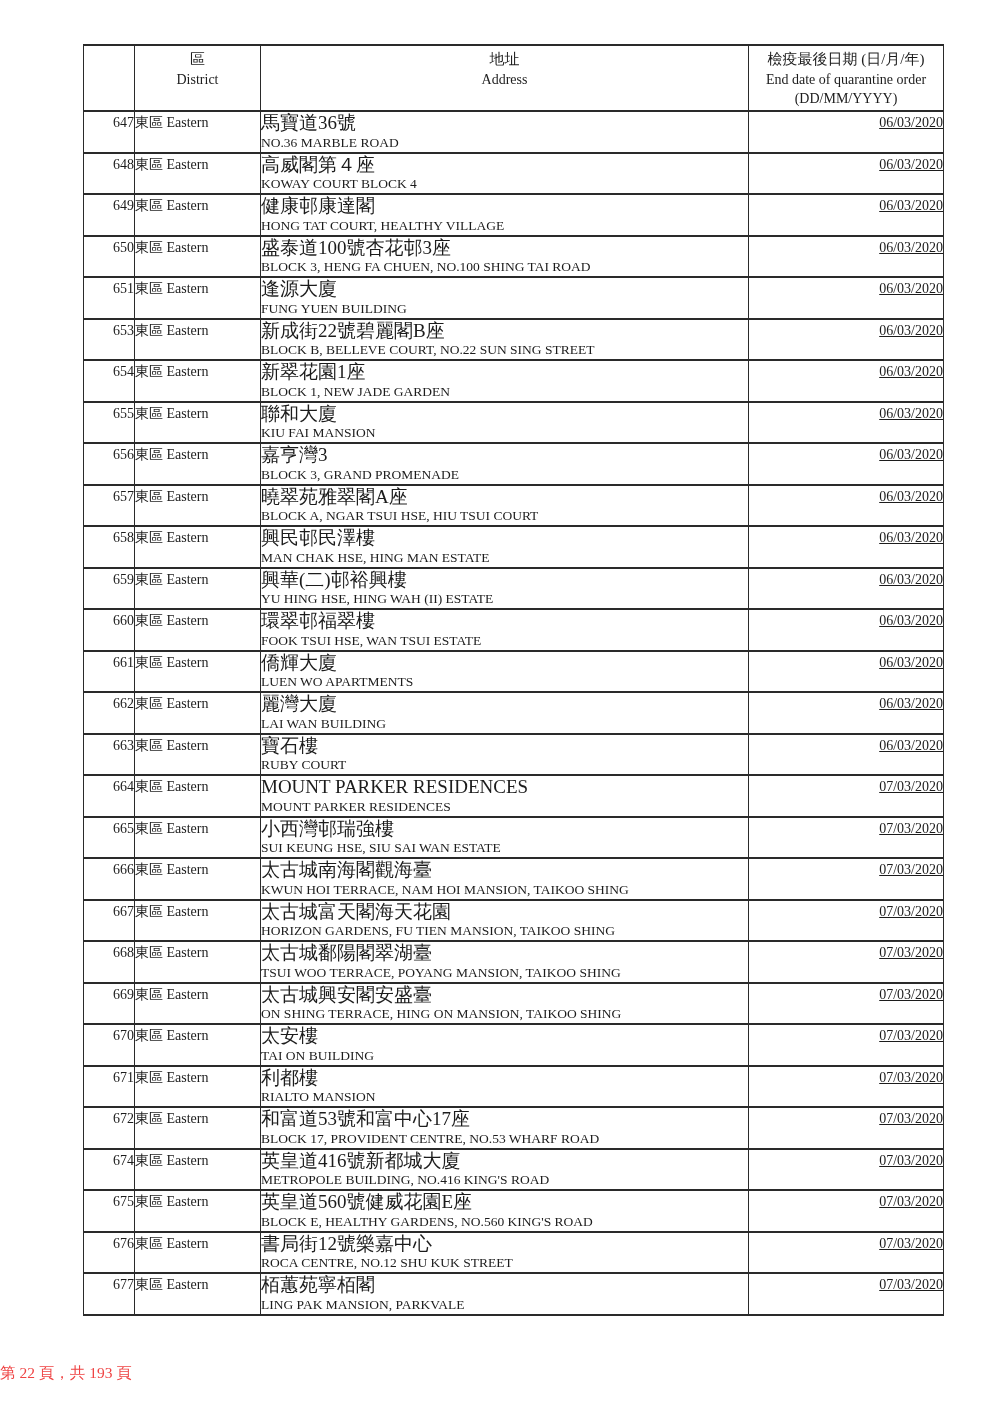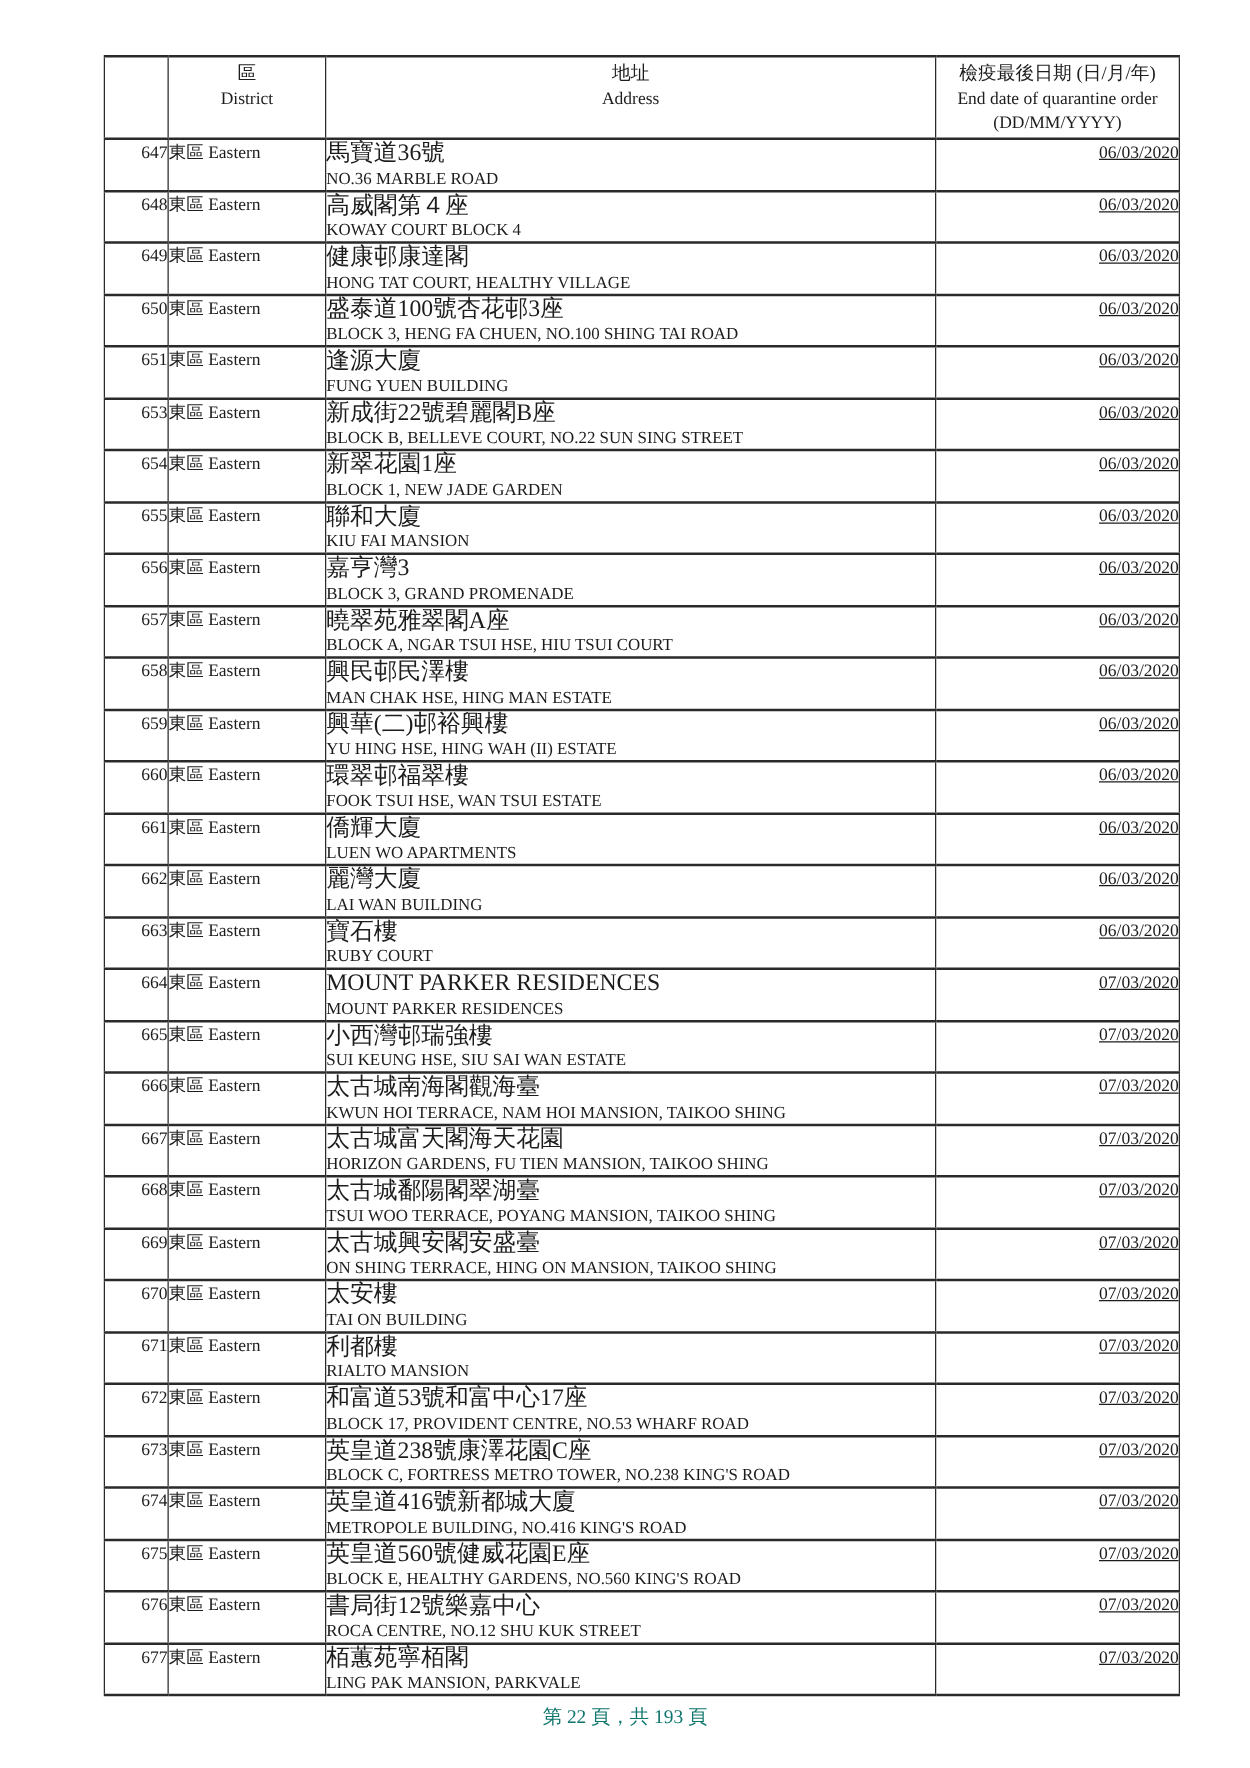--- a/index.html
+++ b/index.html
@@ -81,23 +81,23 @@
     text-align: right;
     font-size: 14px;
     padding-top: 2px;
     text-decoration: underline;
   }
   .page-footer {
     position: absolute;
     left: 0;
     top: 1363px;
     width: 100%;
-    text-align: center;
+    text-align: left;
     font-size: 15.5px;
-    color: #0f766e;
+    color: #ef4444;
   }
 </style>
 </head>
 <body>
 
 <div class="page">
 
   <table class="qtable">
     <colgroup>
       <col class="c-no">
@@ -368,29 +368,20 @@
   <tr>
     <td class="cell-no">672</td>
     <td class="cell-district">東區 Eastern</td>
     <td class="cell-address">
       <div class="addr-zh">和富道53號和富中心17座</div>
       <div class="addr-en">BLOCK 17, PROVIDENT CENTRE, NO.53 WHARF ROAD</div>
     </td>
     <td class="cell-date">07/03/2020</td>
   </tr>
 
-  <tr>
-    <td class="cell-no">673</td>
-    <td class="cell-district">東區 Eastern</td>
-    <td class="cell-address">
-      <div class="addr-zh">英皇道238號康澤花園C座</div>
-      <div class="addr-en">BLOCK C, FORTRESS METRO TOWER, NO.238 KING'S ROAD</div>
-    </td>
-    <td class="cell-date">07/03/2020</td>
-  </tr>
 
   <tr>
     <td class="cell-no">674</td>
     <td class="cell-district">東區 Eastern</td>
     <td class="cell-address">
       <div class="addr-zh">英皇道416號新都城大廈</div>
       <div class="addr-en">METROPOLE BUILDING, NO.416 KING'S ROAD</div>
     </td>
     <td class="cell-date">07/03/2020</td>
   </tr>

